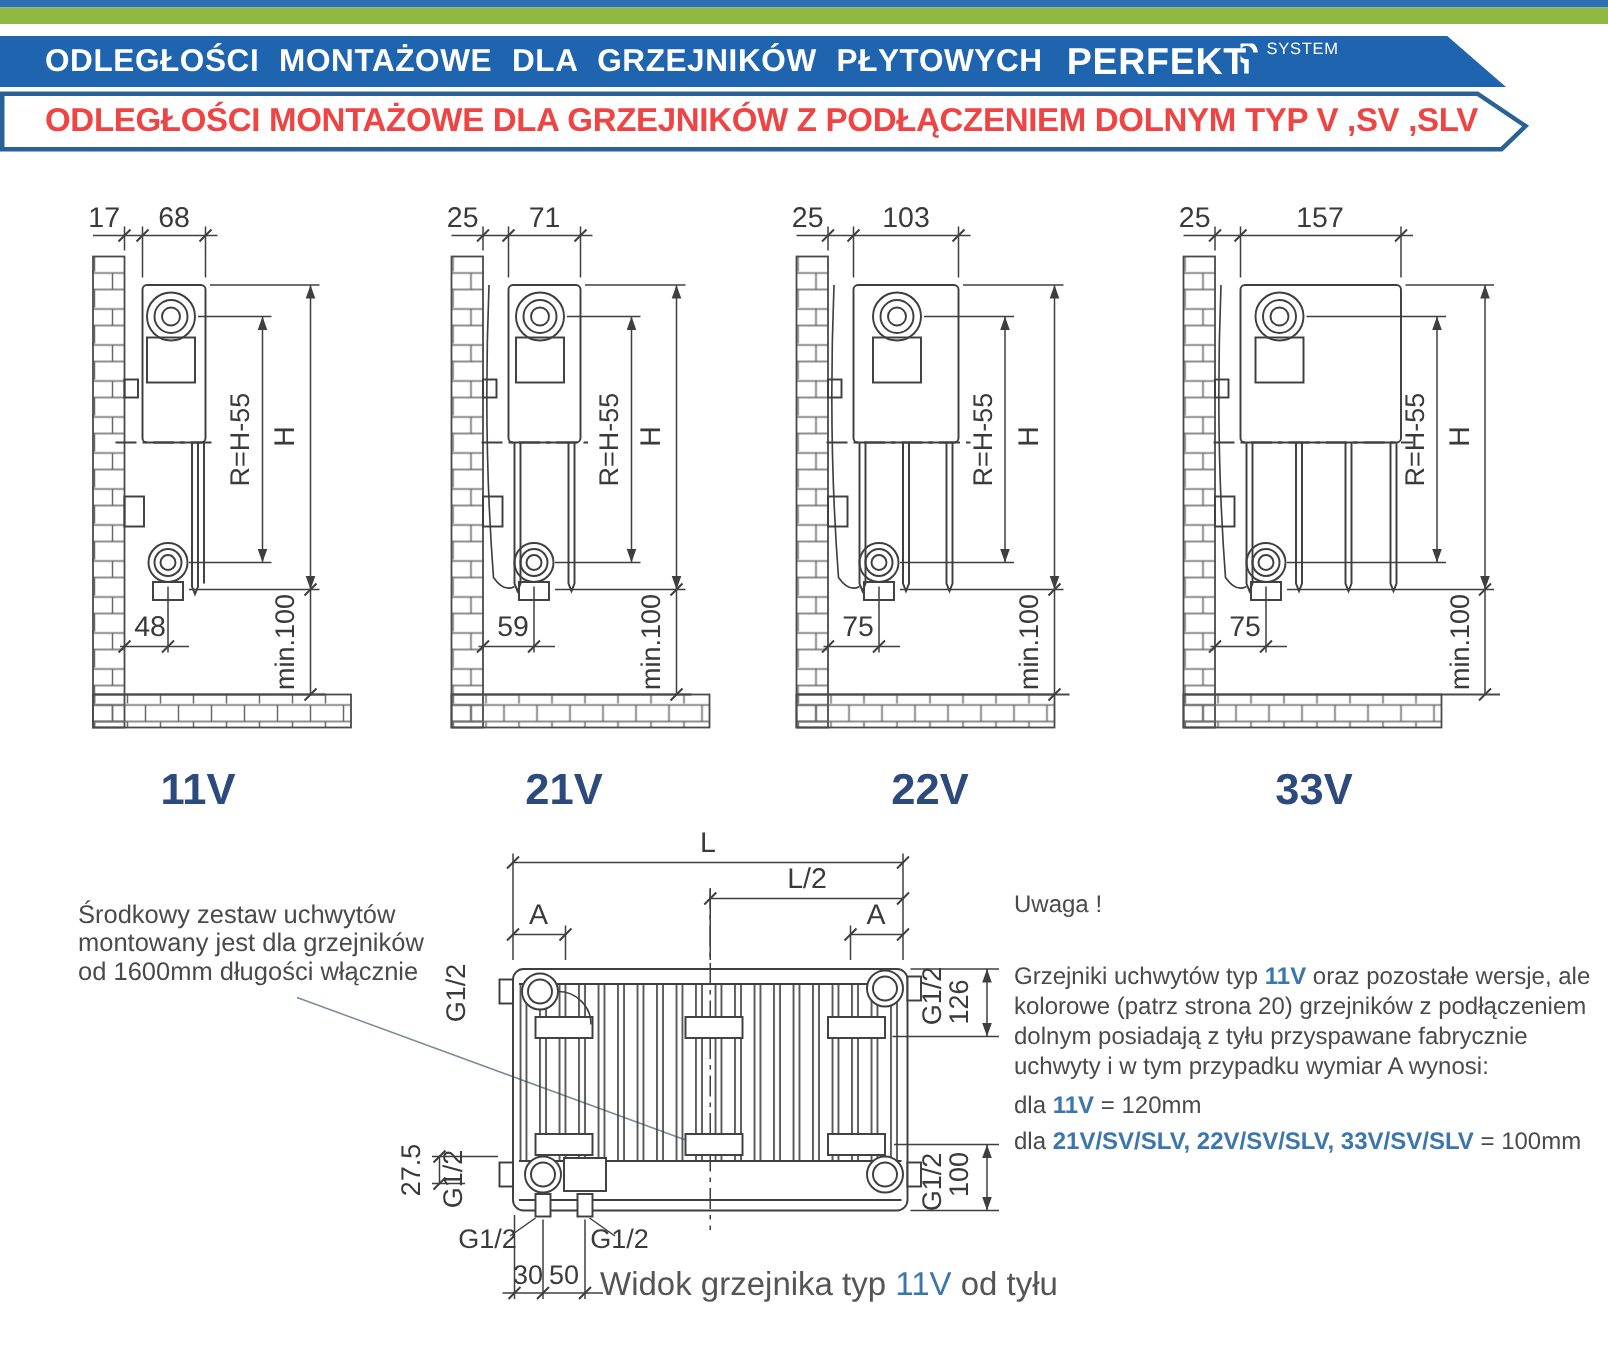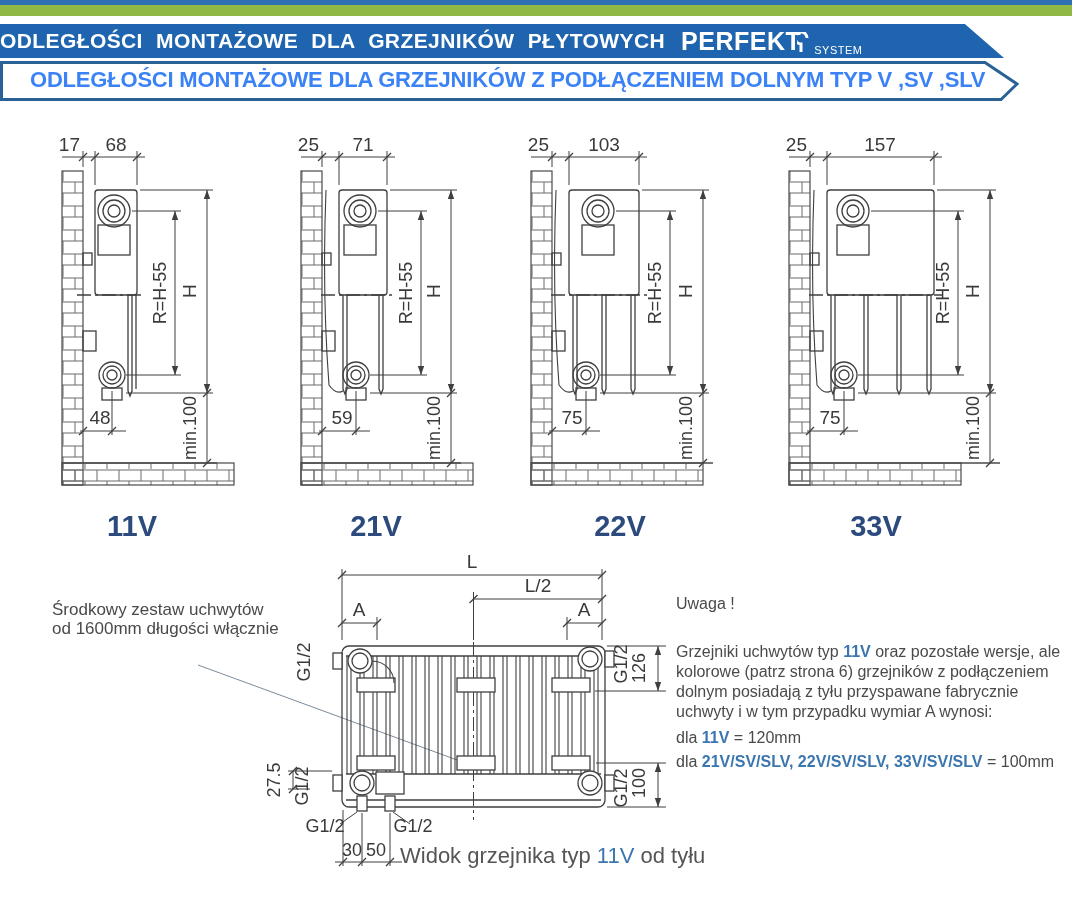--- a/index.html
+++ b/index.html
@@ -3,28 +3,28 @@
 <meta charset="utf-8">
 <style>
   html,body{margin:0;padding:0;background:#fff;}
   .page{position:relative;width:1072px;height:898px;background:#ffffff;overflow:hidden;
         font-family:"Liberation Sans",sans-serif;color:#4a4a4a;}
   
   .strip-blue{position:absolute;left:0;top:0;width:1072px;height:5px;background:#2f70b5;}
   .strip-green{position:absolute;left:0;top:5px;width:1072px;height:11px;background:#8fb944;}
   .banner1{position:absolute;left:0;top:24px;width:1004px;height:34px;background:#1e64ae;
            clip-path:polygon(0 0,96.1% 0,100% 100%,0 100%);
-           display:flex;align-items:center;box-sizing:border-box;}
+           display:flex;align-items:center;padding-left:30px;box-sizing:border-box;}
   .banner1 .title{color:#fff;font-size:21px;font-weight:bold;letter-spacing:.4px;word-spacing:7px;white-space:nowrap;}
-  .logo{display:flex;align-items:flex-end;margin-left:16px;color:#fff;}
+  .logo{display:flex;align-items:flex-start;margin-left:16px;color:#fff;}
   .logo .brand{font-size:25px;font-weight:800;letter-spacing:.5px;}
   .logo .hook{position:relative;top:2px;margin-left:-4px;}
   .logo .suffix{font-size:11px;font-weight:400;letter-spacing:.5px;margin-left:1px;}
   .banner2-shape{position:absolute;left:0;top:59px;}
-  .banner2-text{position:absolute;left:30px;top:67px;width:970px;color:#3b82f6;
+  .banner2-text{position:absolute;left:30px;top:67px;width:970px;color:#ef4444;
                 font-size:22px;font-weight:700;letter-spacing:-0.2px;white-space:nowrap;}
   
   svg{position:absolute;}
   svg text{font-family:"Liberation Sans",sans-serif;fill:#3a3a3a;}
   .dim{font-size:19px;}
   .dimr{font-size:18px;}
   .typ{font-size:29px;font-weight:bold;fill:#2c4b7c;}
   
   .note-left{position:absolute;left:52px;top:600px;font-size:17px;line-height:19px;color:#4a4a4a;}
   .note-right{position:absolute;left:676px;top:594px;width:400px;font-size:16px;line-height:20px;color:#4a4a4a;}
@@ -359,25 +359,26 @@
     <text class="dimr" x="447" y="236" text-anchor="middle" transform="rotate(-90 447 236)">G1/2</text>
     <text class="dimr" x="465" y="231" text-anchor="middle" transform="rotate(-90 465 231)">100</text>
     <text class="dimr" x="145" y="280" text-anchor="middle">G1/2</text>
     <text class="dimr" x="233" y="280" text-anchor="middle">G1/2</text>
     <text class="dimr" x="172" y="304" text-anchor="middle">30</text>
     <text class="dimr" x="196" y="304" text-anchor="middle">50</text>
   </svg>
 
   <div class="note-left">
     <div>Środkowy zestaw uchwytów</div>
+    <div>montowany jest dla grzejników</div>
     <div>od 1600mm długości włącznie</div>
   </div>
 
   <div class="note-right">
     <div class="heading">Uwaga !</div>
-    <div class="para"><span>Grzejniki uchwytów typ </span><span class="accent">11V</span><span> oraz pozostałe wersje, ale kolorowe (patrz strona 6) grzejników z podłączeniem dolnym posiadają z tyłu przyspawane fabrycznie uchwyty i w tym przypadku wymiar A wynosi:</span></div>
+    <div class="para"><span>Grzejniki uchwytów typ </span><span class="accent">11V</span><span> oraz pozostałe wersje, ale kolorowe (patrz strona 20) grzejników z podłączeniem dolnym posiadają z tyłu przyspawane fabrycznie uchwyty i w tym przypadku wymiar A wynosi:</span></div>
     <div class="aline"><span>dla </span><span class="accent">11V</span><span> = 120mm</span></div>
     <div class="aline"><span>dla </span><span class="accent">21V/SV/SLV, 22V/SV/SLV, 33V/SV/SLV</span><span> = 100mm</span></div>
   </div>
 
   <div class="caption"><span>Widok grzejnika typ </span><span class="accent" style="font-weight:400;">11V</span><span> od tyłu</span></div>
 
 </div>
 
 </body></html>

